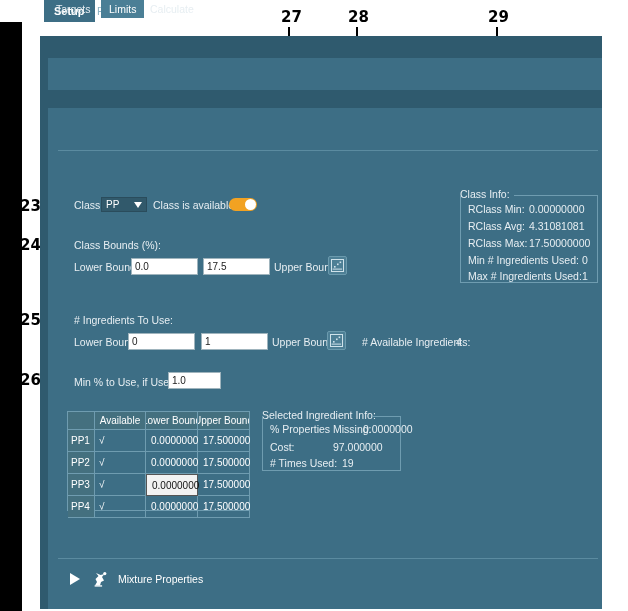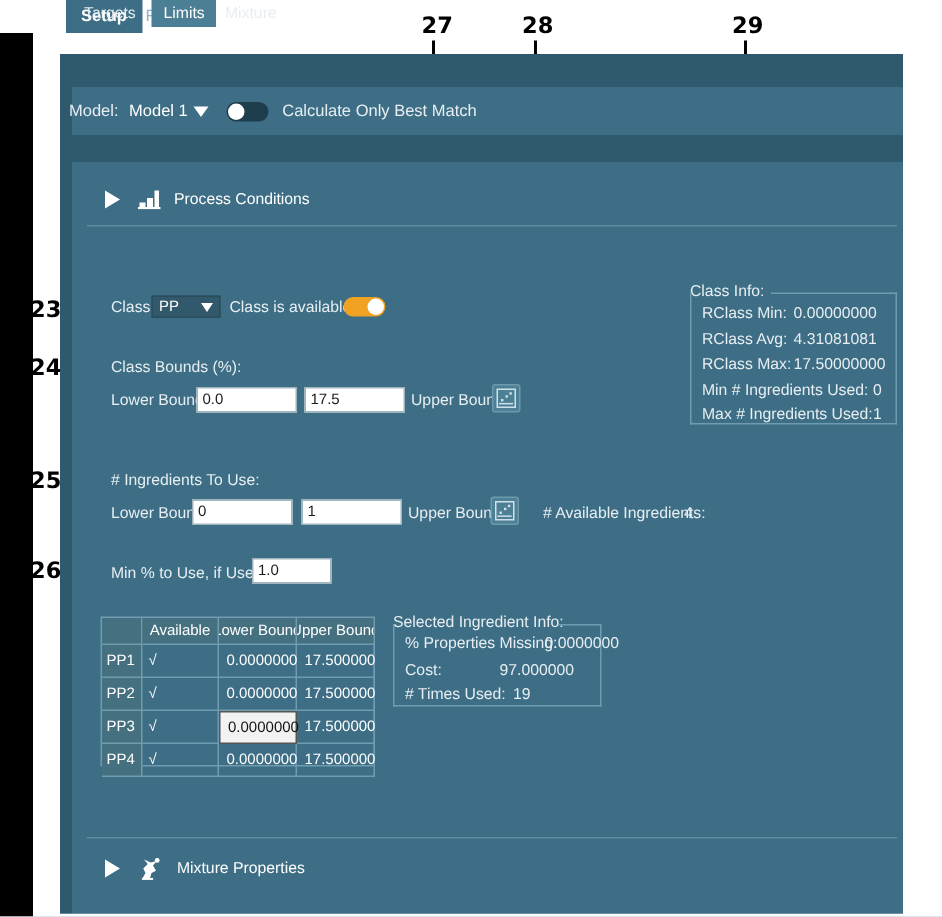--- a/index.html
+++ b/index.html
@@ -178,47 +178,28 @@
   <div class="callnum" style="left:20px; top:371px;">26</div>
   <div class="leader-h" style="left:44px; top:379px; width:26px;"></div>
 
   <div class="app-panel"></div>
   <div class="app-panel-shade"></div>
 
   <div class="toptabs"></div>
   <div class="toptab active" style="left:44px;">Setup</div>
   <div class="toptab inactive" style="left:87px;">Results</div>
 
-  <div class="model-row">
-    <span class="model-label">Model:</span>
-    <span class="model-value">Model 1</span>
-    <span class="caret-down"></span>
-    <span class="toggle off">
-        <span class="knob"></span>
-      </span>
-    <span class="toggle-caption">Calculate Only Best Match</span>
-  </div>
 
   <div class="subtabs-bg"></div>
   <div class="subtab" style="left:48px;">Targets</div>
   <div class="subtab active" style="left:101px;">Limits</div>
-  <div class="subtab" style="left:142px;">Mixture</div>
+  <div class="subtab" style="left:142px;">Calculate</div>
 
   <div class="content"></div>
 
-  <div class="section-hdr" style="left:70px; top:123px;">
-    <span class="tri-right"></span>
-    <svg width="16" height="14" viewBox="0 0 16 14">
-      <rect x="1" y="9" width="4" height="3" fill="#ffffff"></rect>
-      <rect x="6" y="6" width="4" height="6" fill="#ffffff"></rect>
-      <rect x="11" y="1" width="3" height="11" fill="#ffffff"></rect>
-      <rect x="0" y="12" width="15" height="1.4" fill="#ffffff"></rect>
-    </svg>
-    <span class="sec-label">Process Conditions</span>
-  </div>
   <div class="divider" style="left:58px; top:150px; width:540px;"></div>
 
 
   <span class="lbl" style="left:74px; top:199px;">Class:</span>
   <div class="dd" style="left:101px; top:197px; width:46px;">
     <span>PP</span>
     <span class="caret"></span>
   </div>
   <span class="lbl" style="left:153px; top:199px;">Class is available:</span>
   <span class="toggle on" style="position:absolute; left:229px; top:198px;">

